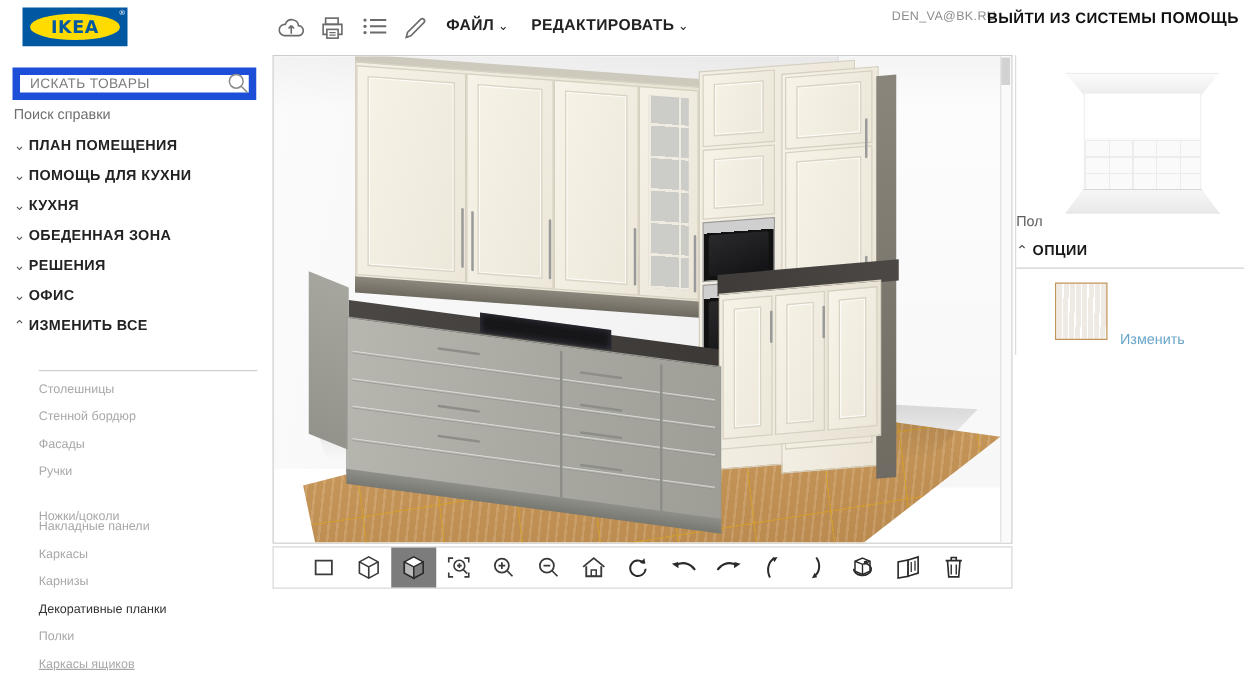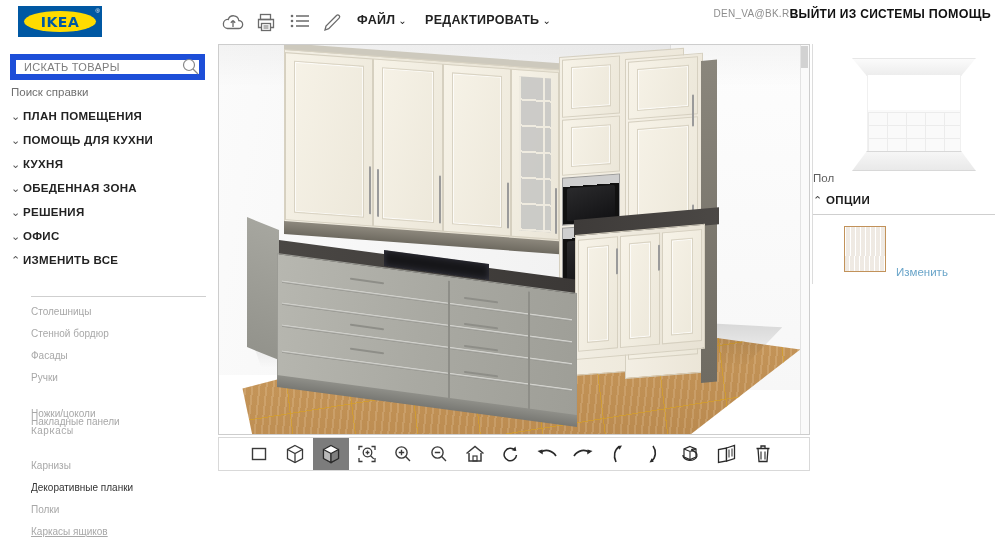--- a/index.html
+++ b/index.html
@@ -411,21 +411,21 @@
     </div>
 
     <div id="nav-divider"></div>
 
     <div class="sub-item" style="top:262px;">Столешницы</div>
     <div class="sub-item" style="top:284px;">Стенной бордюр</div>
     <div class="sub-item" style="top:306px;">Фасады</div>
     <div class="sub-item" style="top:328px;">Ручки</div>
     <div class="sub-item" style="top:350px;margin-top:14px;">Ножки/цоколи</div>
     <div class="sub-item" style="top:372px;">Накладные панели</div>
-    <div class="sub-item" style="top:382px;font-family:Liberation Mono, monospace;">Каркасы</div>
+    <div class="sub-item" style="top:394px;">Каркасы</div>
     <div class="sub-item" style="top:416px;">Карнизы</div>
     <div class="sub-item dark" style="top:438px;">Декоративные планки</div>
     <div class="sub-item" style="top:460px;">Полки</div>
     <div class="sub-item" style="top:482px;text-decoration:underline;">Каркасы ящиков</div>
 
   </div>
 
   <div id="canvas-outer">
     <div id="scene">
 

